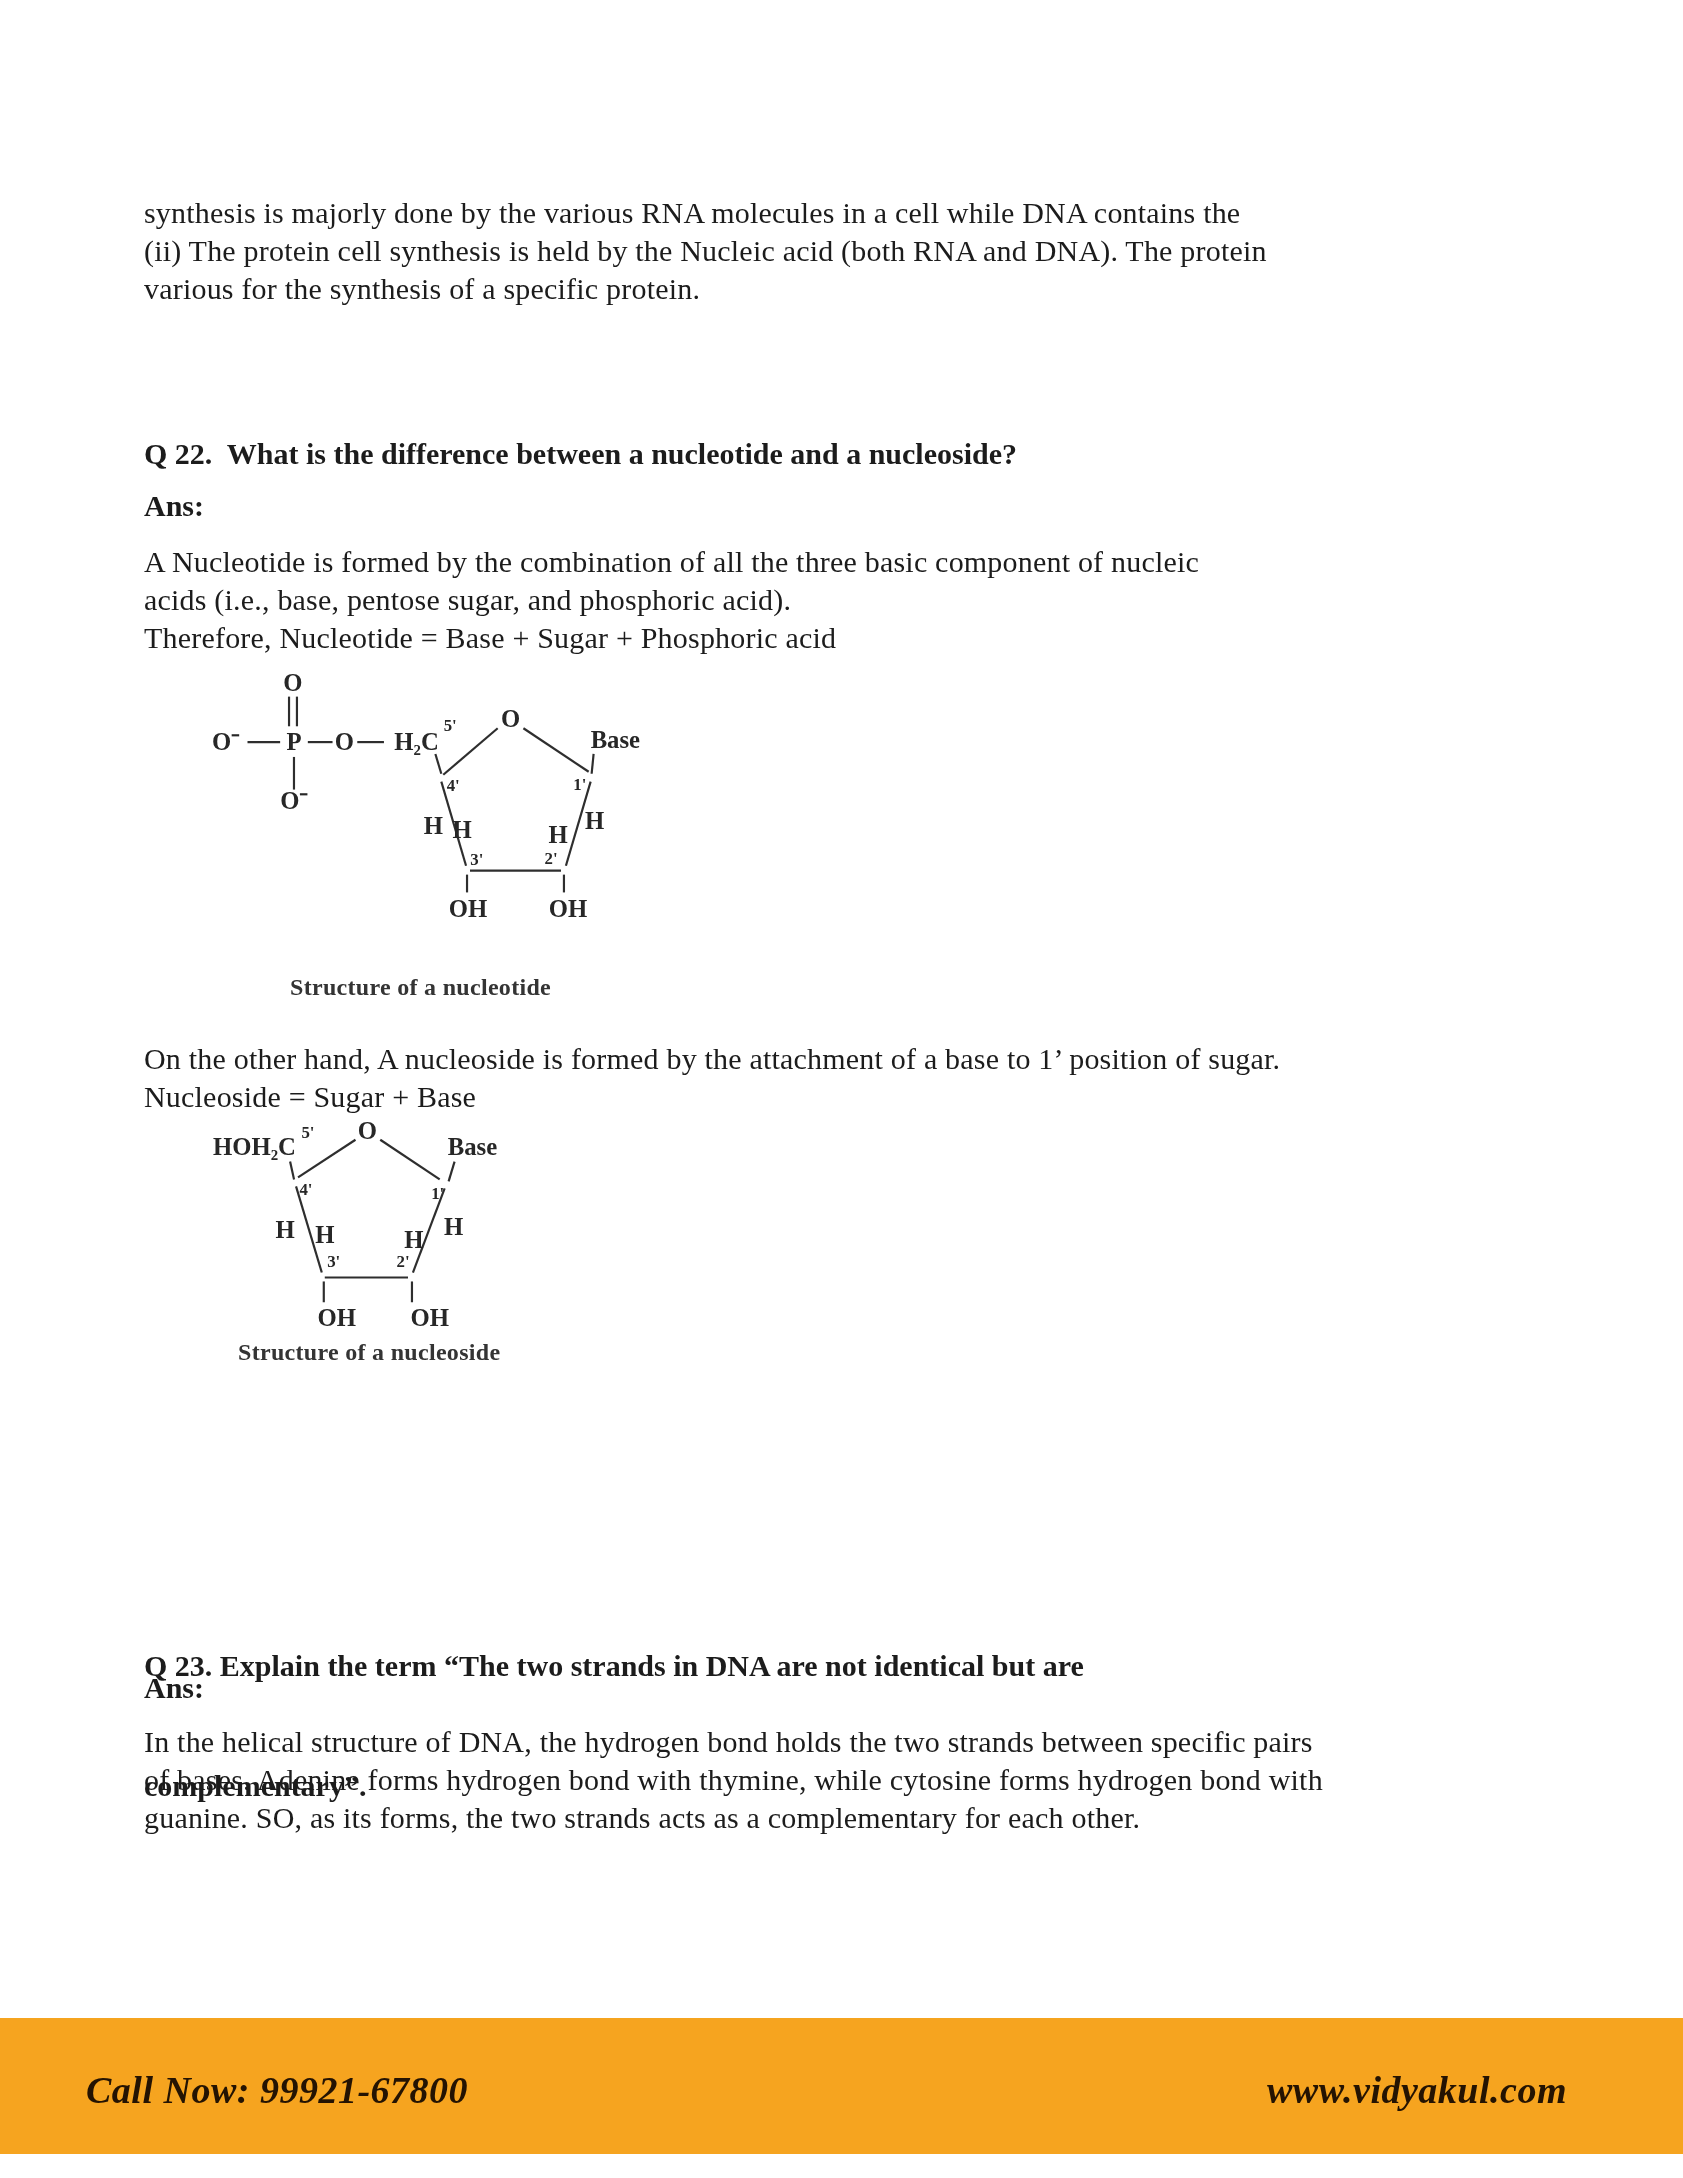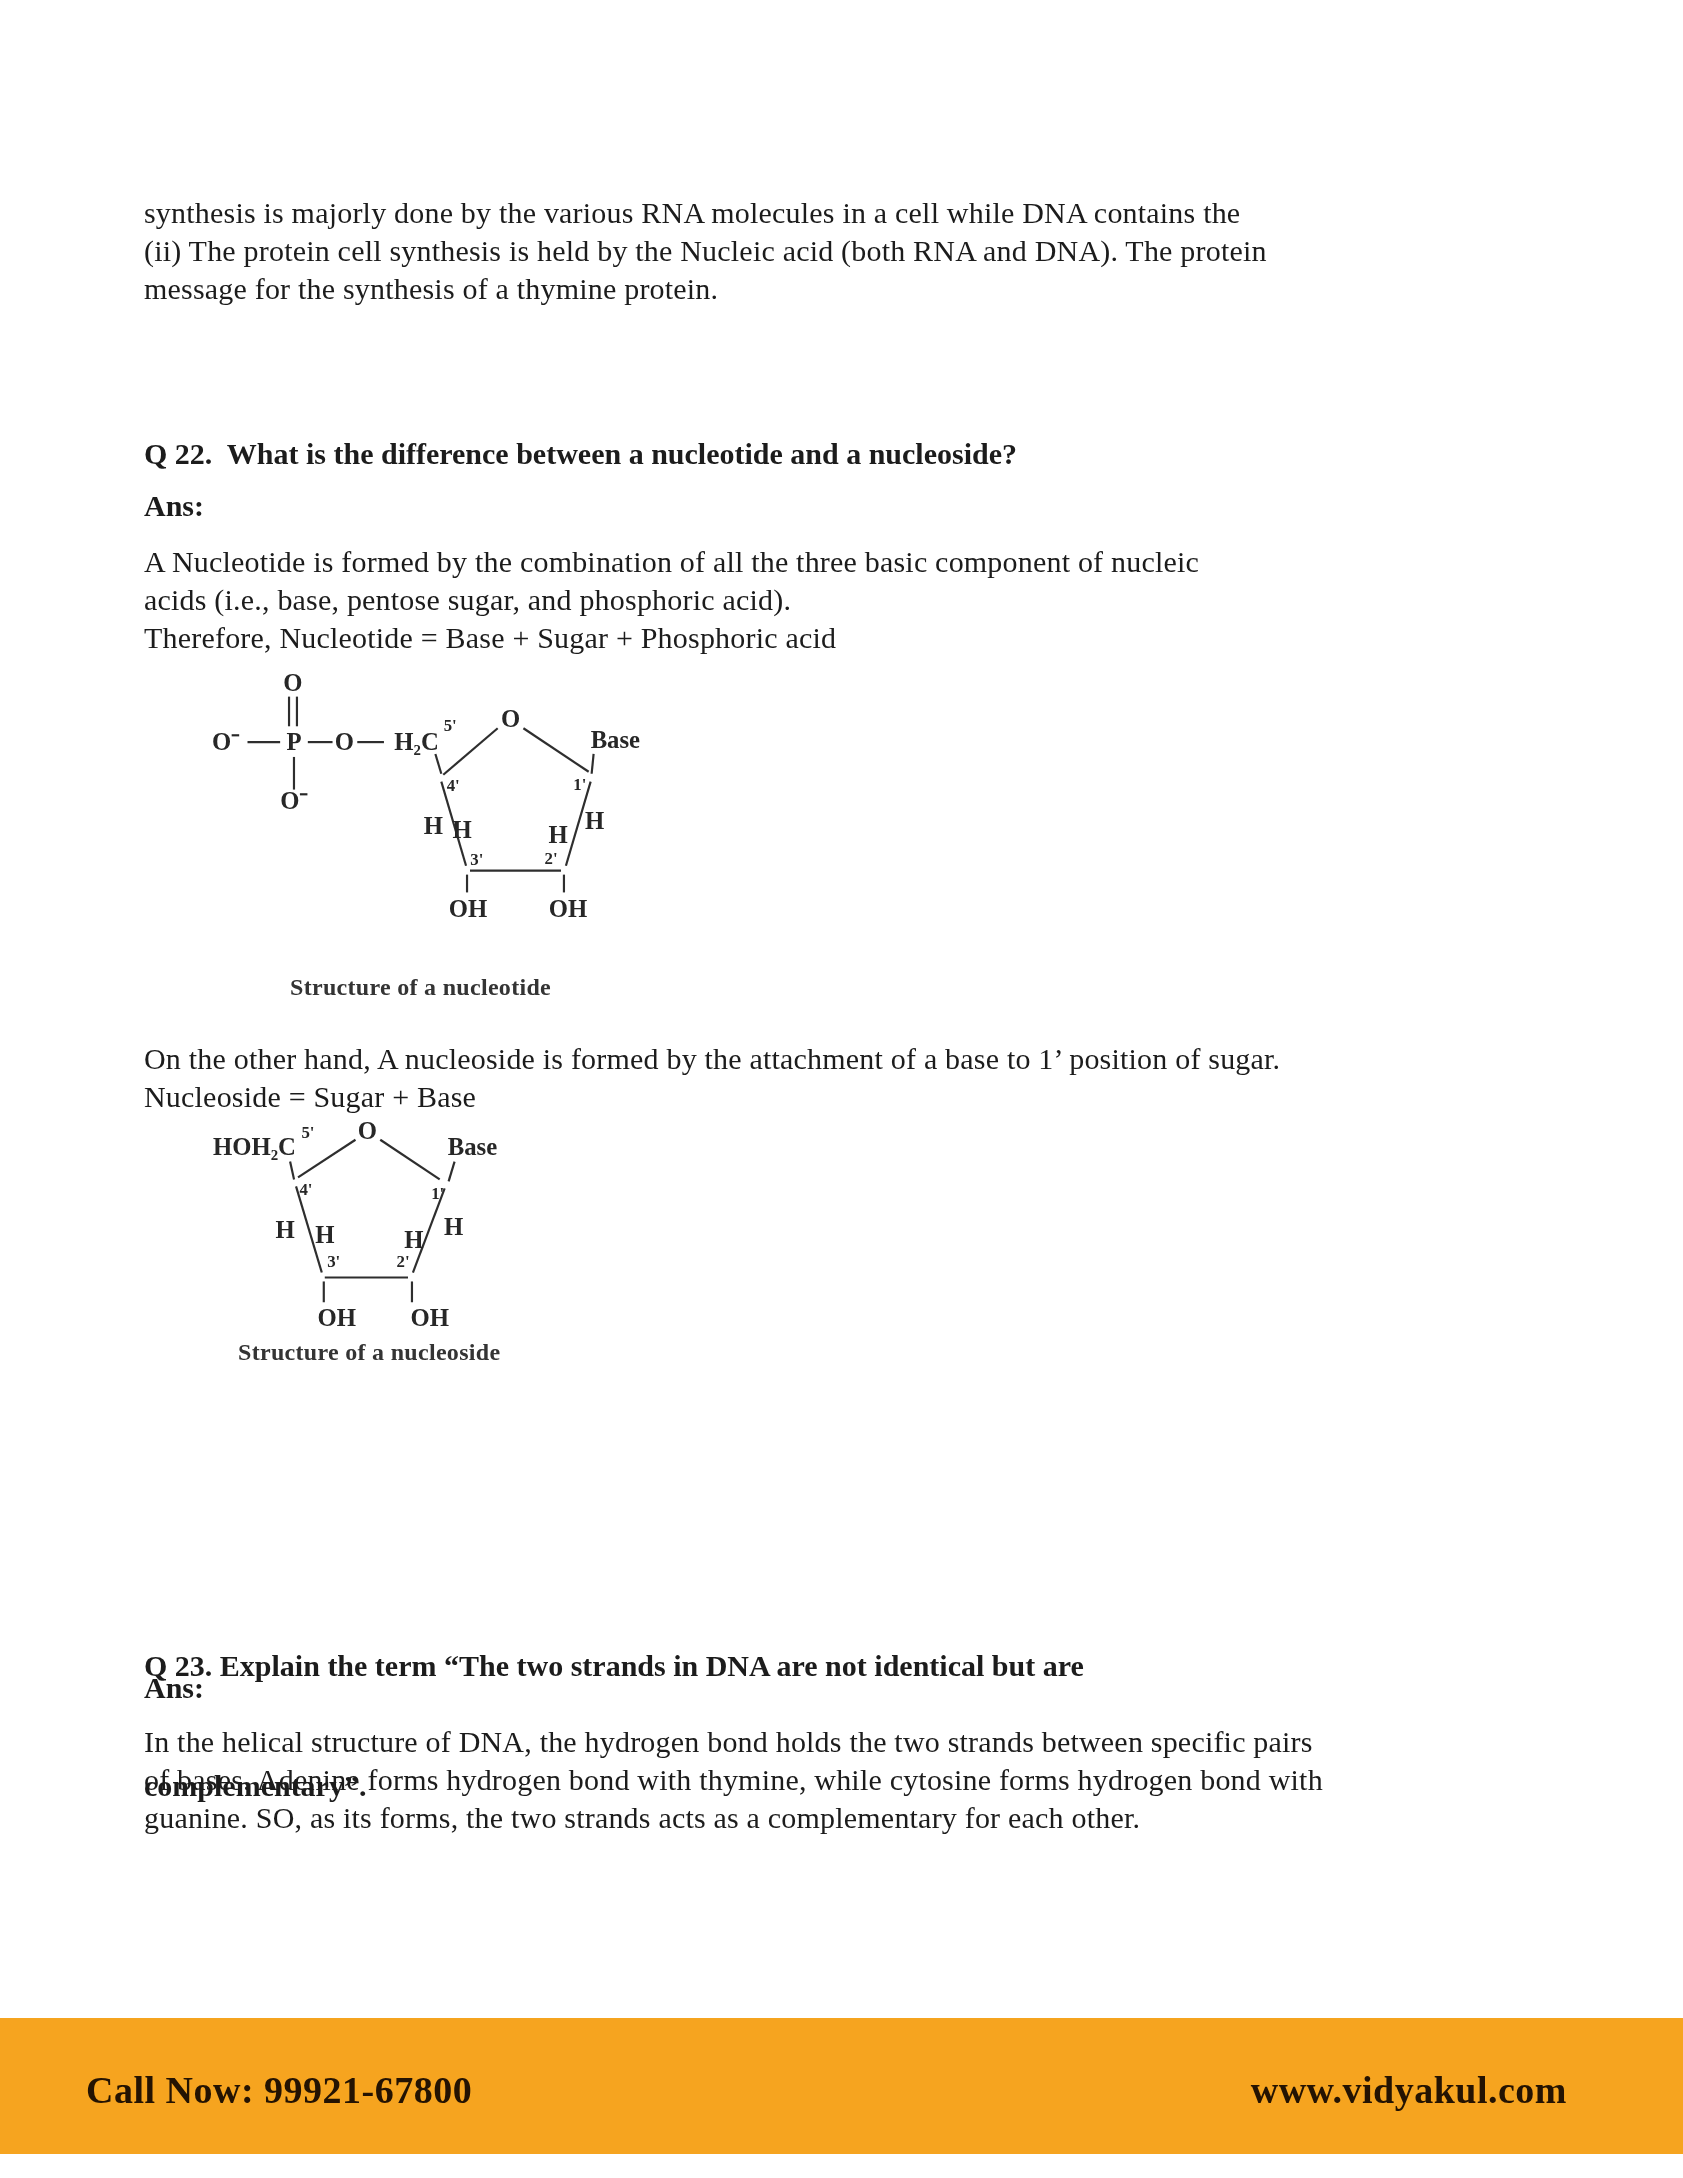--- a/index.html
+++ b/index.html
@@ -52,37 +52,38 @@
   .footer {
     position:absolute;
     left:0; right:0;
     top:2018px;
     height:136px;
     display:flex;
     align-items:center;
     justify-content:space-between;
     padding:8px 116px 0 86px;
     box-sizing:border-box;
+    font-style:italic;
   }
   .footer span {
     font-size:38px;
     font-weight:bold;
     color:#241302;
     letter-spacing:0.5px;
   }
 </style>
 </head>
 <body>
 
 <div class="page">
 
   <div class="para" style="left:144px; top:194px;">
     <div>synthesis is majorly done by the various RNA molecules in a cell while DNA contains the</div>
     <div>(ii) The protein cell synthesis is held by the Nucleic acid (both RNA and DNA). The protein</div>
-    <div>message for the synthesis of a thymine protein.</div>
+    <div>various for the synthesis of a specific protein.</div>
   </div>
 
   <div class="heading" style="left:144px; top:434px;">Q 22.  What is the difference between a nucleotide and a nucleoside?</div>
   <div class="ans" style="left:144px; top:489px;">Ans:</div>
 
   <div class="para" style="left:144px; top:543px;">
     <div>A Nucleotide is formed by the combination of all the three basic component of nucleic</div>
     <div>acids (i.e., base, pentose sugar, and phosphoric acid).</div>
     <div>Therefore, Nucleotide = Base + Sugar + Phosphoric acid</div>
   </div>

